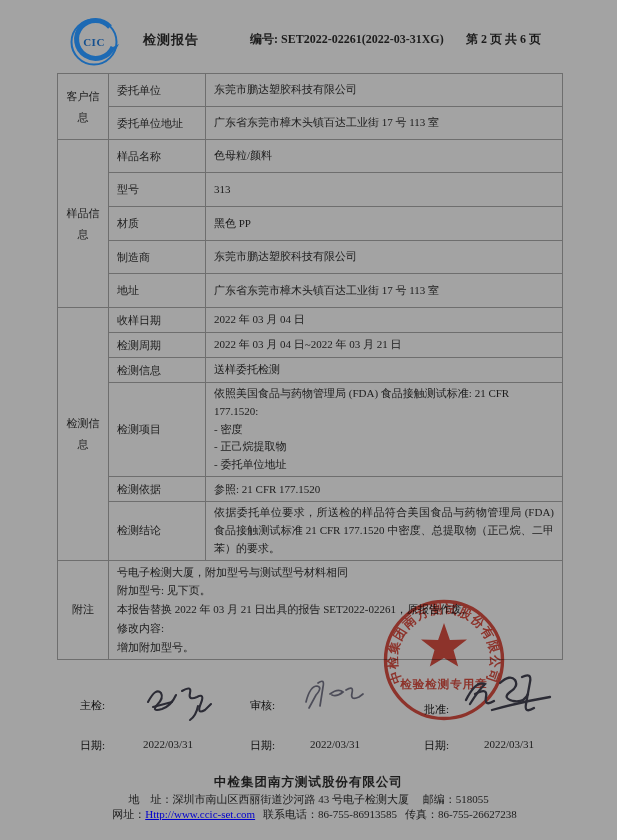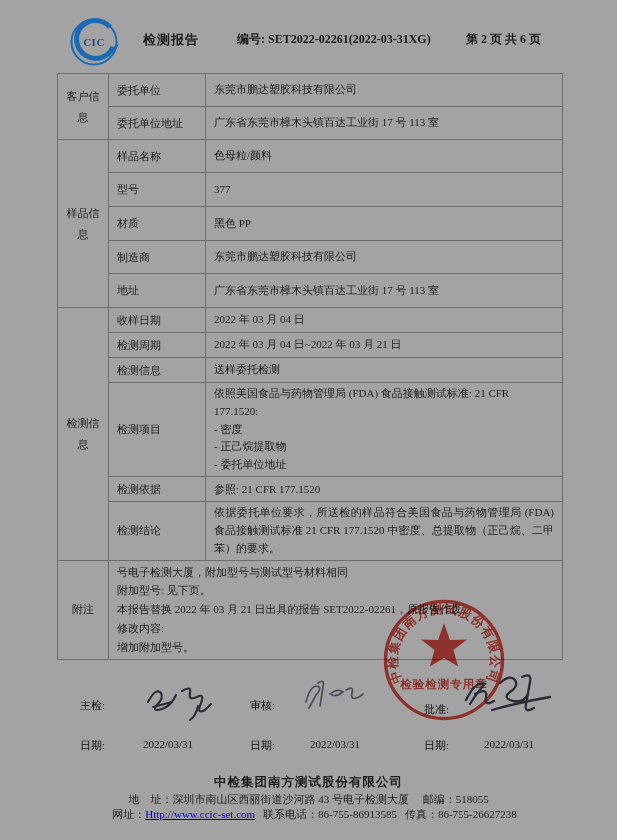--- a/index.html
+++ b/index.html
@@ -1,21 +1,21 @@
 <!DOCTYPE html>
 <html><head>
 <meta charset="utf-8">
 <style>
   html,body{margin:0;padding:0;background:#e8e8e8;}
   .page{position:relative;width:617px;height:840px;background:#a3a3a3;margin:0 auto;
         font-family:"Liberation Serif","DejaVu Serif",serif;color:#1c1c1c;overflow:hidden;}
   .abs{position:absolute;}
   
   .hdr-title{left:143px;top:31px;font-size:13px;font-weight:bold;letter-spacing:1px;}
-  .hdr-no{left:237px;top:31px;font-size:12px;font-weight:bold;}
+  .hdr-no{left:250px;top:31px;font-size:12px;font-weight:bold;}
   .hdr-page{left:466px;top:31px;font-size:12px;font-weight:bold;}
   
   table.report{position:absolute;left:57px;top:73px;width:505px;border-collapse:collapse;table-layout:fixed;}
   table.report td{border:1px solid #6e6e6e;font-size:11px;padding:2px 8px;vertical-align:middle;
                   word-break:break-word;}
   td.sec{text-align:center;padding:2px 5px;line-height:1.9;}
   td.lab{padding-left:9px;}
   td.val{line-height:1.55;}
   td.multiline{vertical-align:middle;line-height:1.62;padding-top:4px;padding-bottom:4px;}
   td.notes-cell{line-height:1.72;padding-top:4px;padding-bottom:4px;}
@@ -69,21 +69,21 @@
         <td class="val">广东省东莞市樟木头镇百达工业街 17 号 113 室</td>
       </tr>
 
       <tr style="height:33px">
         <td class="sec" rowspan="5">样品信息</td>
         <td class="lab">样品名称</td>
         <td class="val">色母粒/颜料</td>
       </tr>
       <tr style="height:34px">
         <td class="lab">型号</td>
-        <td class="val">377</td>
+        <td class="val">313</td>
       </tr>
       <tr style="height:34px">
         <td class="lab">材质</td>
         <td class="val">黑色 PP</td>
       </tr>
       <tr style="height:33px">
         <td class="lab">制造商</td>
         <td class="val">东莞市鹏达塑胶科技有限公司</td>
       </tr>
       <tr style="height:34px">

